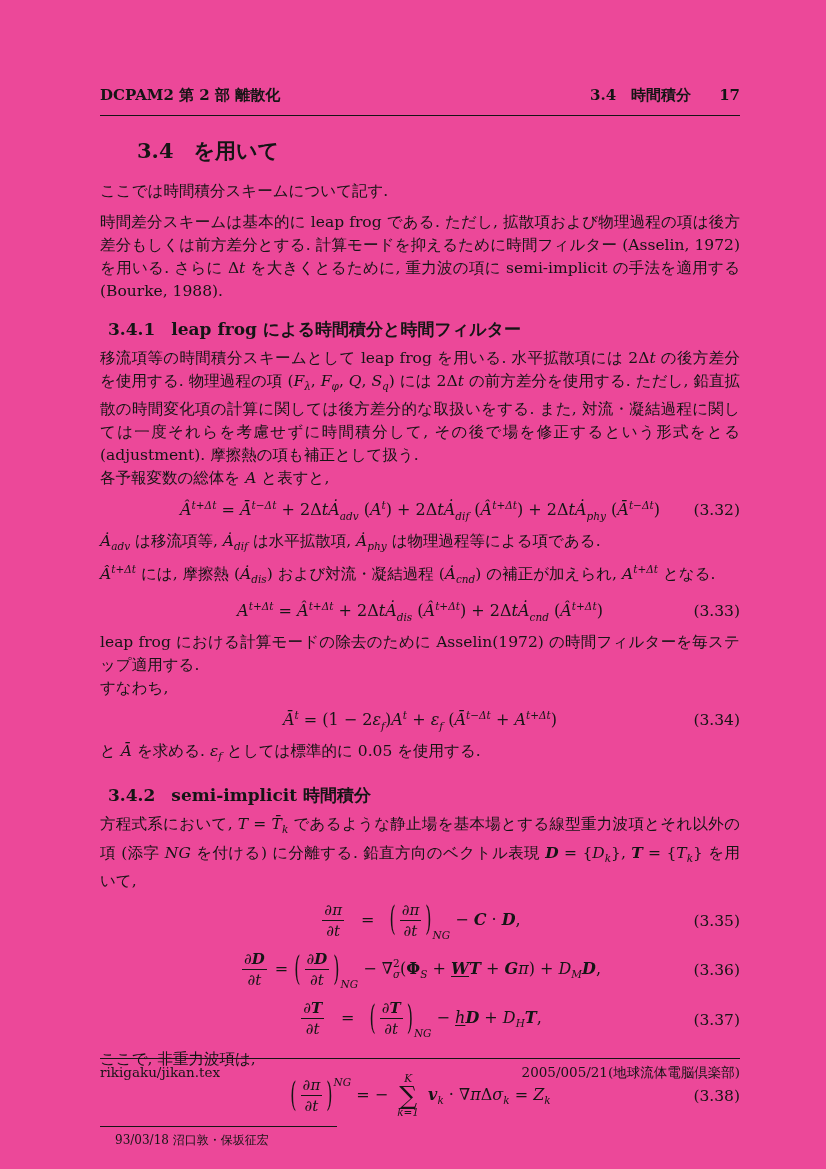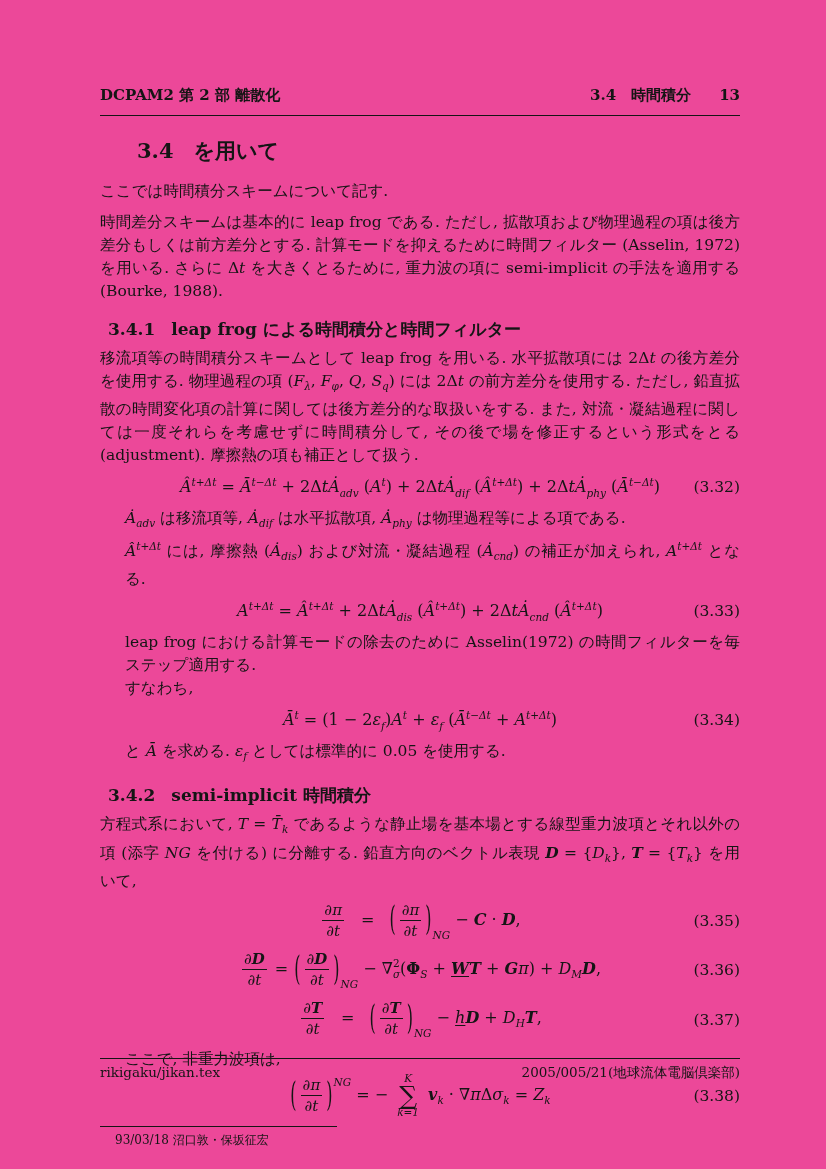--- a/index.html
+++ b/index.html
@@ -22,21 +22,21 @@
 
   
   .sec{font-size:21px;font-weight:bold;margin:22px 0 0;line-height:26px;}
   .sec .num{margin-right:20px;margin-left:37px;}
   .subsec{font-size:17px;font-weight:bold;margin:16px 8px 0;line-height:20px;}
   .subsec .num{margin-right:16px;}
 
   
   .body-p{font-size:15.5px;line-height:23px;text-align:justify;margin:8px 0 0;}
   .body-p.tight{margin-top:0;}
-  .body-p.after-eq{margin-top:6px;margin-left:25px;}
+  .body-p.after-eq{margin-top:6px;}
   i{font-style:italic;}
   sup,sub{font-size:10.5px;font-style:italic;}
   .cal{font-style:italic;font-family:"DejaVu Serif",serif;}
 
   
   .eq-row{position:relative;margin:6px 0;min-height:28px;
           display:flex;align-items:center;justify-content:center;}
   .eq-row.tall{margin:8px 0;min-height:40px;}
   .eq-body{font-size:16px;text-align:center;line-height:1.35;}
   .eq-no{position:absolute;right:0;top:50%;transform:translateY(-50%);
@@ -73,36 +73,37 @@
 </head>
 <body>
 
 <div class="page">
   <div class="content">
 
     <header class="hdr">
       <span class="hdr-left">DCPAM2 第 2 部 離散化</span>
       <span class="hdr-right">
         <span>3.4　時間積分</span>
-        <span class="hdr-page">13</span>
+        <span class="hdr-page">17</span>
       </span>
     </header>
     <div class="hdr-rule"></div>
 
     <h1 class="sec">
       <span class="num">3.4</span><span>を用いて</span>
     </h1>
 
     <p class="body-p" style="margin-top:16px">ここでは時間積分スキームについて記す.</p>
     <p class="body-p">時間差分スキームは基本的に leap frog である. ただし, 拡散項および物理過程の項は後方差分もしくは前方差分とする. 計算モードを抑えるために時間フィルター (Asselin, 1972) を用いる. さらに Δ<i>t</i> を大きくとるために, 重力波の項に semi-implicit の手法を適用する (Bourke, 1988).</p>
 
     <h2 class="subsec">
       <span class="num">3.4.1</span><span>leap frog による時間積分と時間フィルター</span>
     </h2>
     <p class="body-p">移流項等の時間積分スキームとして leap frog を用いる. 水平拡散項には 2Δ<i>t</i> の後方差分を使用する. 物理過程の項 (<i class="cal">F</i><sub>λ</sub>, <i class="cal">F</i><sub>φ</sub>, <i>Q</i>, <i>S</i><sub>q</sub>) には 2Δ<i>t</i> の前方差分を使用する. ただし, 鉛直拡散の時間変化項の計算に関しては後方差分的な取扱いをする. また, 対流・凝結過程に関しては一度それらを考慮せずに時間積分して, その後で場を修正するという形式をとる (adjustment). 摩擦熱の項も補正として扱う.</p>
+    <p class="body-p tight">各予報変数の総体を <i class="cal">A</i> と表すと,</p>
 
     <div class="eq-row">
       <div class="eq-body"><i>Â</i><sup>t+Δt</sup> = <i>Ā</i><sup>t−Δt</sup> + 2Δ<i>t</i><i>Ȧ</i><sub>adv</sub> (<i class="cal">A</i><sup>t</sup>) + 2Δ<i>t</i><i>Ȧ</i><sub>dif</sub> (<i>Â</i><sup>t+Δt</sup>) + 2Δ<i>t</i><i>Ȧ</i><sub>phy</sub> (<i>Ā</i><sup>t−Δt</sup>)</div>
       <div class="eq-no">(3.32)</div>
     </div>
 
     <p class="body-p after-eq"><i>Ȧ</i><sub>adv</sub> は移流項等, <i>Ȧ</i><sub>dif</sub> は水平拡散項, <i>Ȧ</i><sub>phy</sub> は物理過程等による項である.<br><i>Â</i><sup>t+Δt</sup> には, 摩擦熱 (<i>Ȧ</i><sub>dis</sub>) および対流・凝結過程 (<i>Ȧ</i><sub>cnd</sub>) の補正が加えられ, <i class="cal">A</i><sup>t+Δt</sup> となる.</p>
 
     <div class="eq-row">
       <div class="eq-body"><i class="cal">A</i><sup>t+Δt</sup> = <i>Â</i><sup>t+Δt</sup> + 2Δ<i>t</i><i>Ȧ</i><sub>dis</sub> (<i>Â</i><sup>t+Δt</sup>) + 2Δ<i>t</i><i>Ȧ</i><sub>cnd</sub> (<i>Â</i><sup>t+Δt</sup>)</div>

